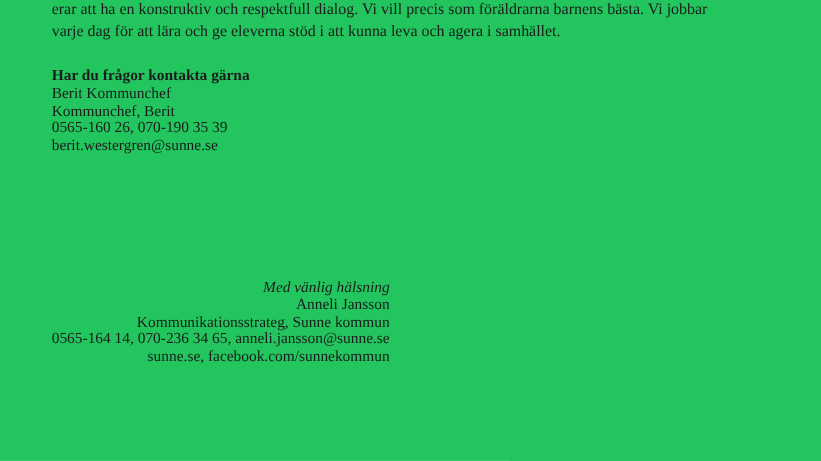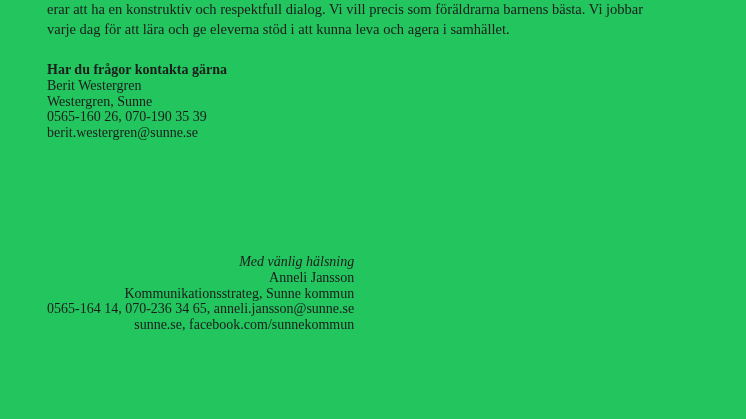--- a/index.html
+++ b/index.html
@@ -43,22 +43,22 @@
 
 <div class="doc">
 
   <div class="body-para">
     <div class="textline">erar att ha en konstruktiv och respektfull dialog. Vi vill precis som föräldrarna barnens bästa. Vi jobbar</div>
     <div class="textline">varje dag för att lära och ge eleverna stöd i att kunna leva och agera i samhället.</div>
   </div>
 
   <div class="block contact-block-1">
     <div class="textline bold">Har du frågor kontakta gärna</div>
-    <div class="textline">Berit Westergren</div>
-    <div class="textline">Westergren, Sunne</div>
+    <div class="textline">Berit Kommunchef</div>
+    <div class="textline">Kommunchef, Berit</div>
     <div class="textline">0565-160 26, 070-190 35 39</div>
     <div class="textline">berit.westergren@sunne.se</div>
   </div>
 
 
   <div class="block signature-block">
     <div class="textline italic">Med vänlig hälsning</div>
     <div class="textline">Anneli Jansson</div>
     <div class="textline">Kommunikationsstrateg, Sunne kommun</div>
     <div class="textline">0565-164 14, 070-236 34 65, anneli.jansson@sunne.se</div>

